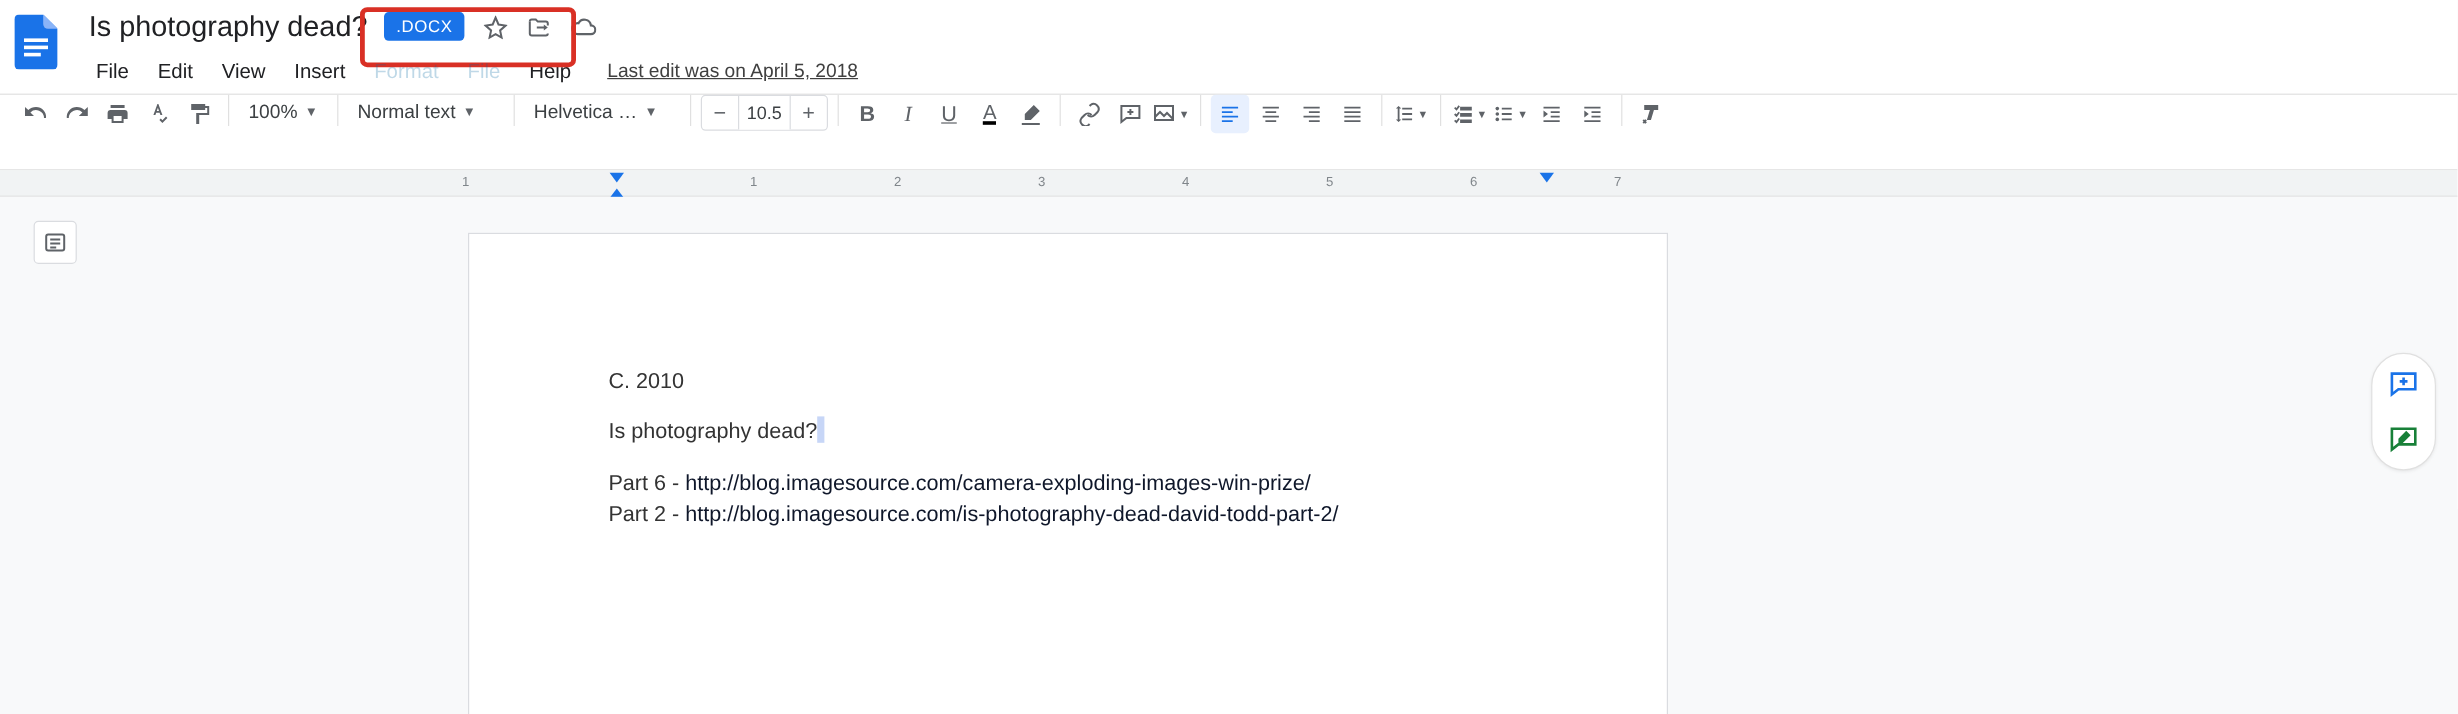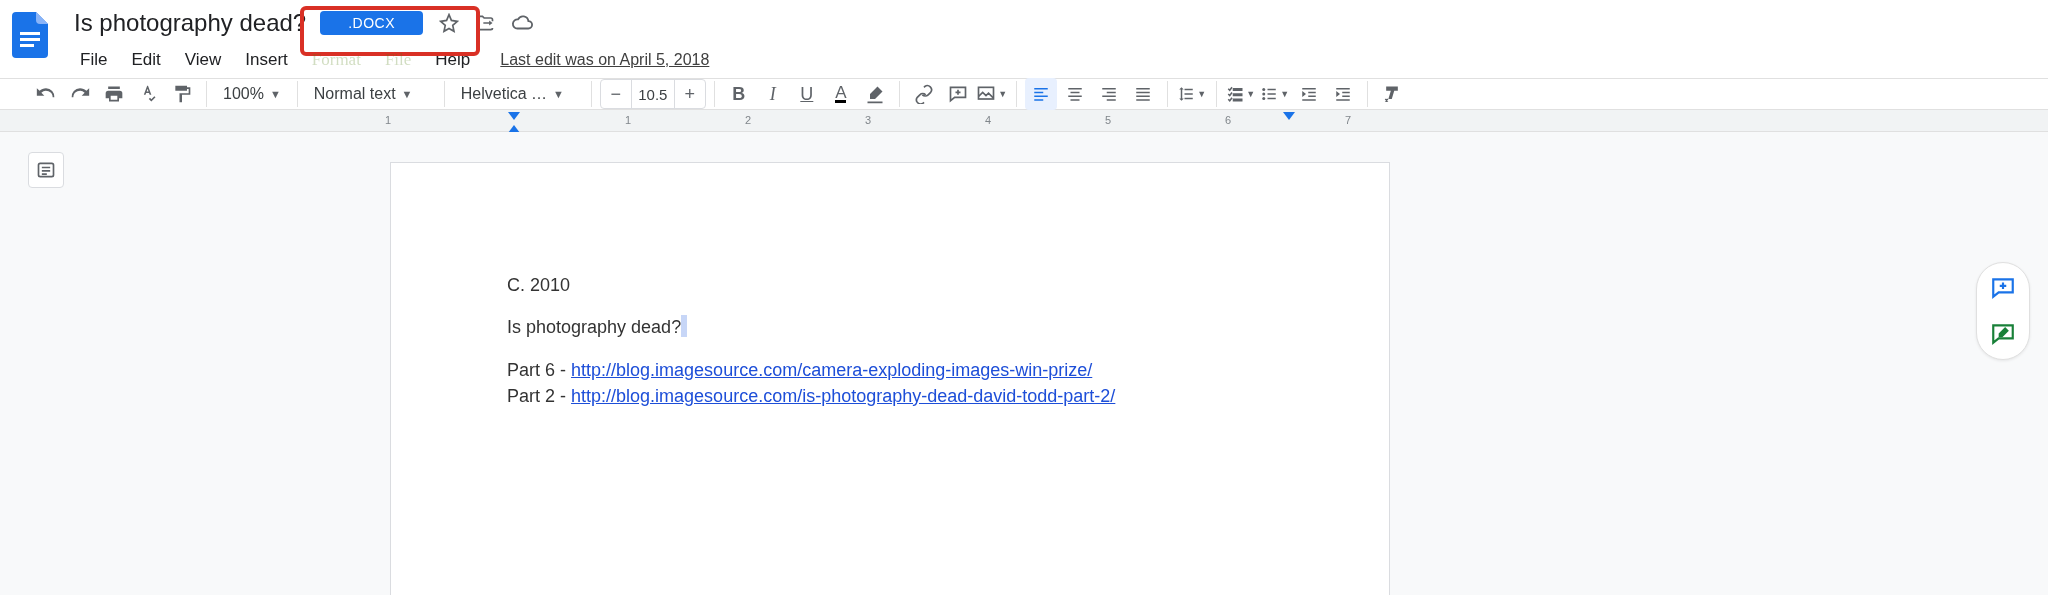--- a/index.html
+++ b/index.html
@@ -3,44 +3,44 @@
 <meta charset="utf-8">
 <style>
   * { box-sizing: border-box; margin: 0; padding: 0; }
   body { font-family: Arial, "Helvetica Neue", Helvetica, sans-serif; background: #fff; color: #202124; overflow: hidden; width: 2048px; height: 595px; }
   .top-area { display: flex; align-items: flex-start; padding: 8px 0 0 10px; }
   .logo { width: 40px; height: 50px; display: flex; align-items: center; justify-content: center; margin-right: 20px; margin-top: 2px; }
   .title-row { display: flex; align-items: center; gap: 10px; height: 30px; }
   .doc-title { font-size: 24px; color: #202124; letter-spacing: 0; padding: 2px 4px; }
   .badge-box { position: relative; }
   .red-highlight { position: absolute; border: 4px solid #d93025; border-radius: 6px; top: -8px; left: -20px; width: 180px; height: 50px; pointer-events: none; }
-  .docx-badge { background: #1a73e8; color: #fff; font-size: 14px; font-weight: 500; padding: 4px 28px; border-radius: 4px; letter-spacing: 0.5px; }
+  .docx-badge { background: #1a73e8; color: #fff; font-size: 14px; font-weight: 500; padding: 4px 10px; border-radius: 4px; letter-spacing: 0.5px; }
   .title-icons { margin-left: 6px; display: flex; gap: 16px; align-items: center; color: #5f6368; }
   .menu-row { display: flex; align-items: center; gap: 4px; margin-top: 8px; }
   .menu-item { font-size: 17px; color: #202124; padding: 4px 10px; border-radius: 4px; }
-  .menu-item.obscured { color: #4d7c0f; text-decoration: line-through; text-decoration-color: transparent; opacity: 0.25; font-family: Liberation Serif, serif; }
+  .menu-item.obscured { color: #0369a1; text-decoration: line-through; text-decoration-color: transparent; opacity: 0.25; }
   .last-edit { font-size: 16px; color: #404040; text-decoration: underline; margin-left: 16px; }
-  .toolbar { border-top: 1px solid #e0e0e0; border-bottom: 1px solid #e0e0e0; height: 32px; display: flex; align-items: center; padding: 0 30px; gap: 2px; margin-top: 4px; }
+  .toolbar { border-top: 1px solid #e0e0e0; border-bottom: 1px solid #e0e0e0; height: 64px; display: flex; align-items: flex-start; padding: 0 14px; gap: 2px; margin-top: 4px; }
   .tbtn { width: 32px; height: 32px; display: flex; align-items: center; justify-content: center; border-radius: 4px; color: #5f6368; cursor: pointer; }
   .tbtn.active { background: #e8f0fe; color: #1a73e8; }
   .vsep { width: 1px; height: 26px; background: #e0e0e0; margin: 0 6px; }
   .combo { display: flex; align-items: center; height: 30px; padding: 0 8px; gap: 6px; font-size: 16px; color: #3c4043; border-radius: 4px; }
   .combo .caret { font-size: 11px; color: #5f6368; }
   .font-size-box { display: flex; align-items: center; border: 1px solid #dadce0; border-radius: 4px; height: 30px; }
   .font-size-box button { width: 30px; height: 28px; border: none; background: none; font-size: 18px; color: #5f6368; cursor: pointer; }
   .font-size-box input { width: 44px; height: 28px; border: none; border-left: 1px solid #dadce0; border-right: 1px solid #dadce0; text-align: center; font-size: 15px; color: #3c4043; }
   .ruler-strip { height: 22px; background: #f1f3f4; position: relative; border-bottom: 1px solid #e0e0e0; }
   .ruler { position: absolute; left: 508px; right: 0; top: 0; height: 22px; display:flex; align-items:center;}
   .ruler-num { position: absolute; font-size: 11px; color: #80868b; top: 4px; transform: translateX(-50%); }
   .canvas-area { background: #f8f9fa; height: 480px; position: relative; display:flex; }
   .outline-btn { position: absolute; left: 28px; top: 20px; width: 36px; height: 36px; border: 1px solid #dadce0; border-radius: 4px; display:flex; align-items:center; justify-content:center; color:#5f6368; background:#fff;}
   .page { position: absolute; left: 390px; top: 30px; width: 1000px; min-height: 440px; background: #fff; border: 1px solid #dadce0; padding: 110px 100px 0 100px; }
   .page p { font-family: Helvetica, Arial, sans-serif; font-size: 18px; color: #333; line-height: 1.35; margin-bottom: 18px; margin-left: 16px; }
   .page p.tight { margin-bottom: 2px; }
-  .page a { color: #1d4ed8; text-decoration: underline; }
+  .page a { color: #0f172a; }
   .cursor-mark { display:inline-block; width:6px; height:22px; background:#c7d6f7; vertical-align: -4px;}
   .side-tools { position: absolute; right: 18px; top: 130px; width: 54px; background:#fff; border:1px solid #e0e0e0; border-radius: 30px; padding: 8px 0; display:flex; flex-direction:column; align-items:center; gap:12px; box-shadow: 0 1px 3px rgba(0,0,0,0.08);}
   .side-tools div { width:34px; height:34px; display:flex; align-items:center; justify-content:center; }
   .indent-marker-down { position:absolute; top:2px; width:0; height:0; border-left:6px solid transparent; border-right:6px solid transparent; border-top:8px solid #1a73e8;}
   .indent-marker-up { position:absolute; bottom:-1px; width:0; height:0; border-left:6px solid transparent; border-right:6px solid transparent; border-bottom:8px solid #1a73e8;}
   svg { display:block; }
 </style>
 </head>
 <body>
 

